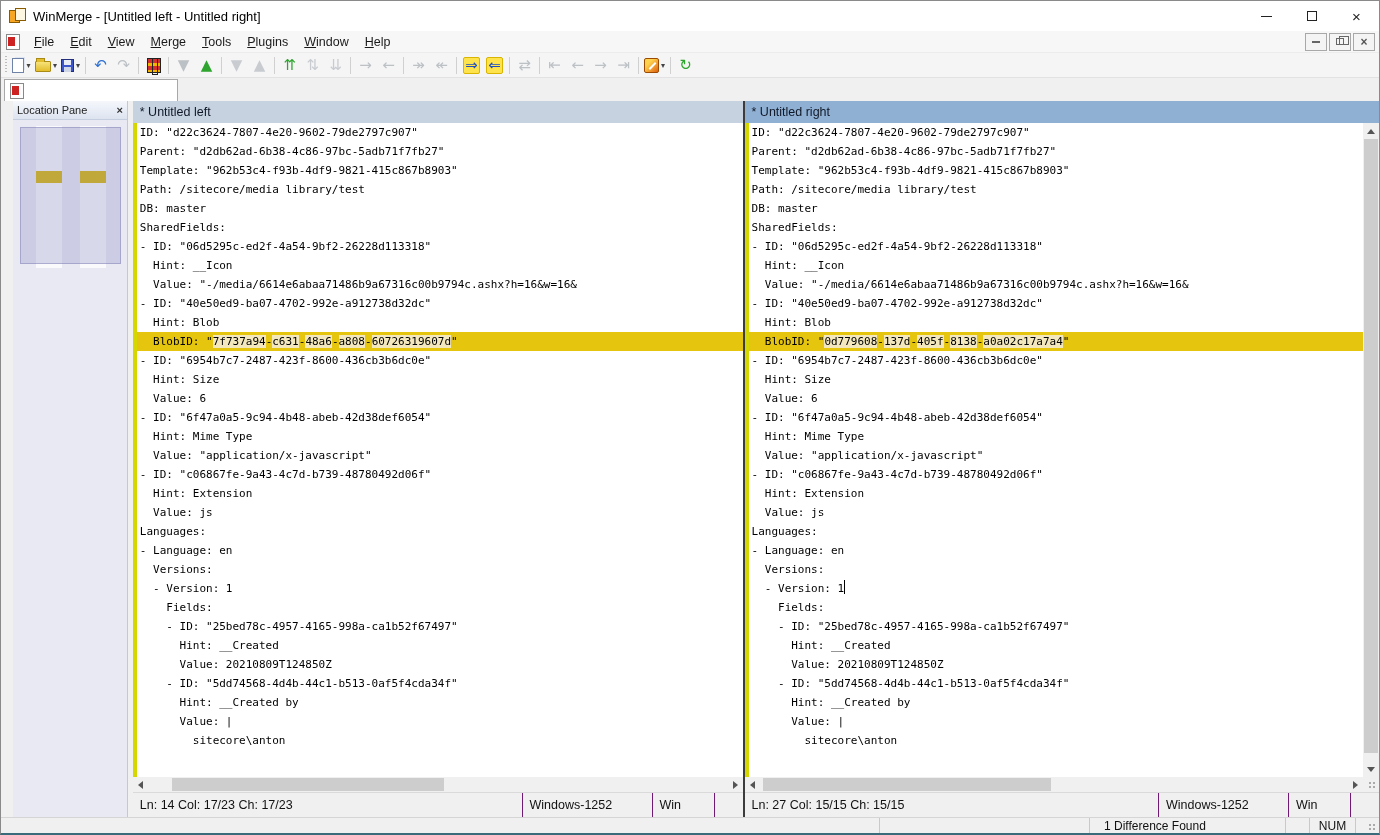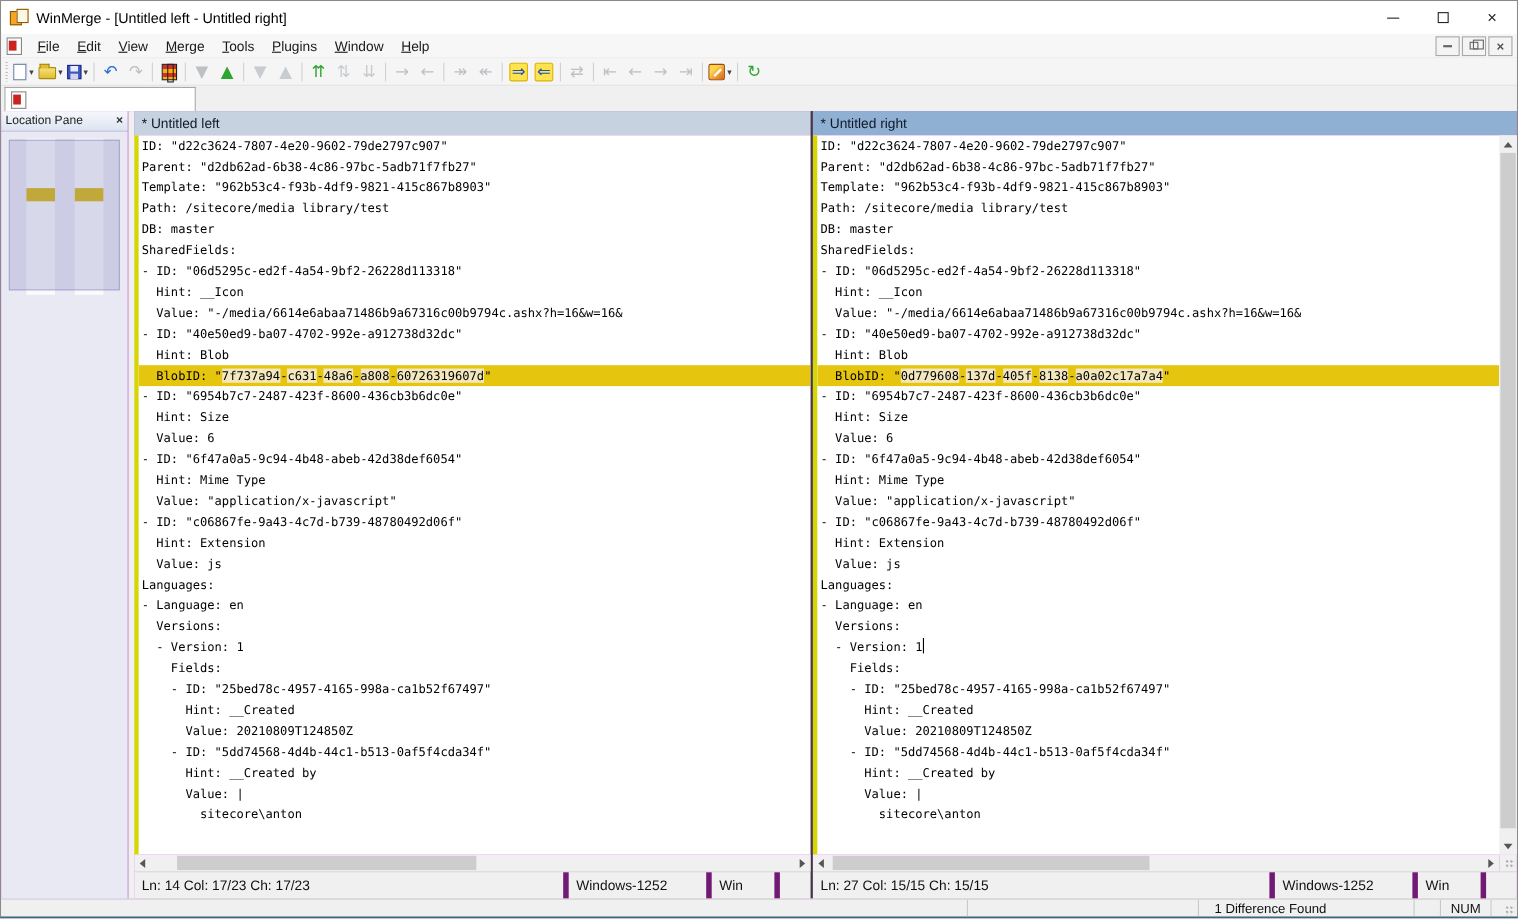--- a/index.html
+++ b/index.html
@@ -49,21 +49,21 @@
   .icon-diffblocks::before { content:""; position:absolute; left:4px; top:-1px; width:4px; height:15px; border:1px solid #222; background:transparent; }
   .icon-wrench { width:15px; height:15px; background:linear-gradient(135deg,#ffd34d 30%,#e06010); border:1px solid #9c4a00; border-radius:2px; position:relative; }
   .icon-wrench::before { content:""; position:absolute; left:3px; top:6px; width:9px; height:2px; background:#fff; transform:rotate(-45deg); }
 
   
   .tabrow { height:23px; background:#f0f0f0; display:flex; align-items:flex-end; padding-left:3px; flex:0 0 auto; }
   .tab { height:22px; background:#fff; border:1px solid #a8a8a8; border-bottom:none; display:flex; align-items:center; padding:0 10px 0 5px; gap:5px; }
   .tab-label { font-size:12px; color:#111;margin-top:36px; }
 
   
-  .main { height:716px; display:flex; flex:0 0 auto; background:#d946ef; }
+  .main { height:716px; display:flex; flex:0 0 auto; background:#a3a3a3;margin-left:12px; }
 
   .locpane { width:116px; display:flex; flex-direction:column; border-right:1px solid #c8c8c8; }
   .lochdr { height:19px; background:linear-gradient(#f5f7fc,#dde4f0); border-bottom:1px solid #c5cede; display:flex; align-items:center; padding:0 4px; }
   .lochdr-title { font-size:11px; color:#222; flex:1; }
   .lochdr-x { font-size:11px; color:#333; font-weight:bold; }
   .locbody { flex:1; background:#e9e9f4; position:relative; }
   .locbar { position:absolute; top:6px; height:142px; width:26px; background:#fafafc; }
   .locbar.b1 { left:23px; } .locbar.b2 { left:67px; }
   .locband { position:absolute; top:45px; left:0; width:100%; height:12px; }
   .locview { position:absolute; left:7px; top:7px; width:101px; height:137px; background:rgba(140,140,195,0.30); border:1px solid rgba(120,120,175,0.45); }
@@ -98,21 +98,21 @@
   .vscroll { width:16px; background:#f0f0f0; position:relative; flex:0 0 auto; }
   .vthumb { position:absolute; left:1px; width:14px; top:16px; height:614px; background:#cdcdcd; }
   .va { position:absolute; left:0; width:16px; height:16px; display:flex; align-items:center; justify-content:center; }
   .corner { width:16px; height:15px; background:#f0f0f0; position:relative; }
   .grip { position:absolute; right:2px; bottom:2px; width:8px; height:8px;
           background:radial-gradient(circle at 1px 1px,#aaa 1px,transparent 1.2px);
           background-size:4px 4px; }
 
   
   .pstatus { height:25px; background:#f0f0f0; border-top:1px solid #dadada; display:flex; align-items:stretch; font-size:12.5px; color:#111; flex:0 0 auto; }
-  .ps-cell { display:flex; align-items:center; padding:0 7px; border-right:5px solid #701a75; }
+  .ps-cell { display:flex; align-items:center; padding:0 7px; border-right:1px solid #701a75; }
   .ps-main { flex:1; }
   .ps-enc { width:130px; flex:0 0 auto; }
   .ps-eol { width:62px; flex:0 0 auto; }
   .ps-tail { width:28px; flex:0 0 auto; border-right:none; }
 
   
   .appstatus { height:17px; background:#f0f0f0; border-top:1px solid #d5d5d5; display:flex; align-items:stretch; font-size:12px; color:#111; flex:0 0 auto; }
   .as-cell { display:flex; align-items:center; border-left:1px solid #c9c9c9; padding:0 6px; }
   .as-main { flex:1; border-left:none; }
   .as-a { width:210px; flex:0 0 auto; }

